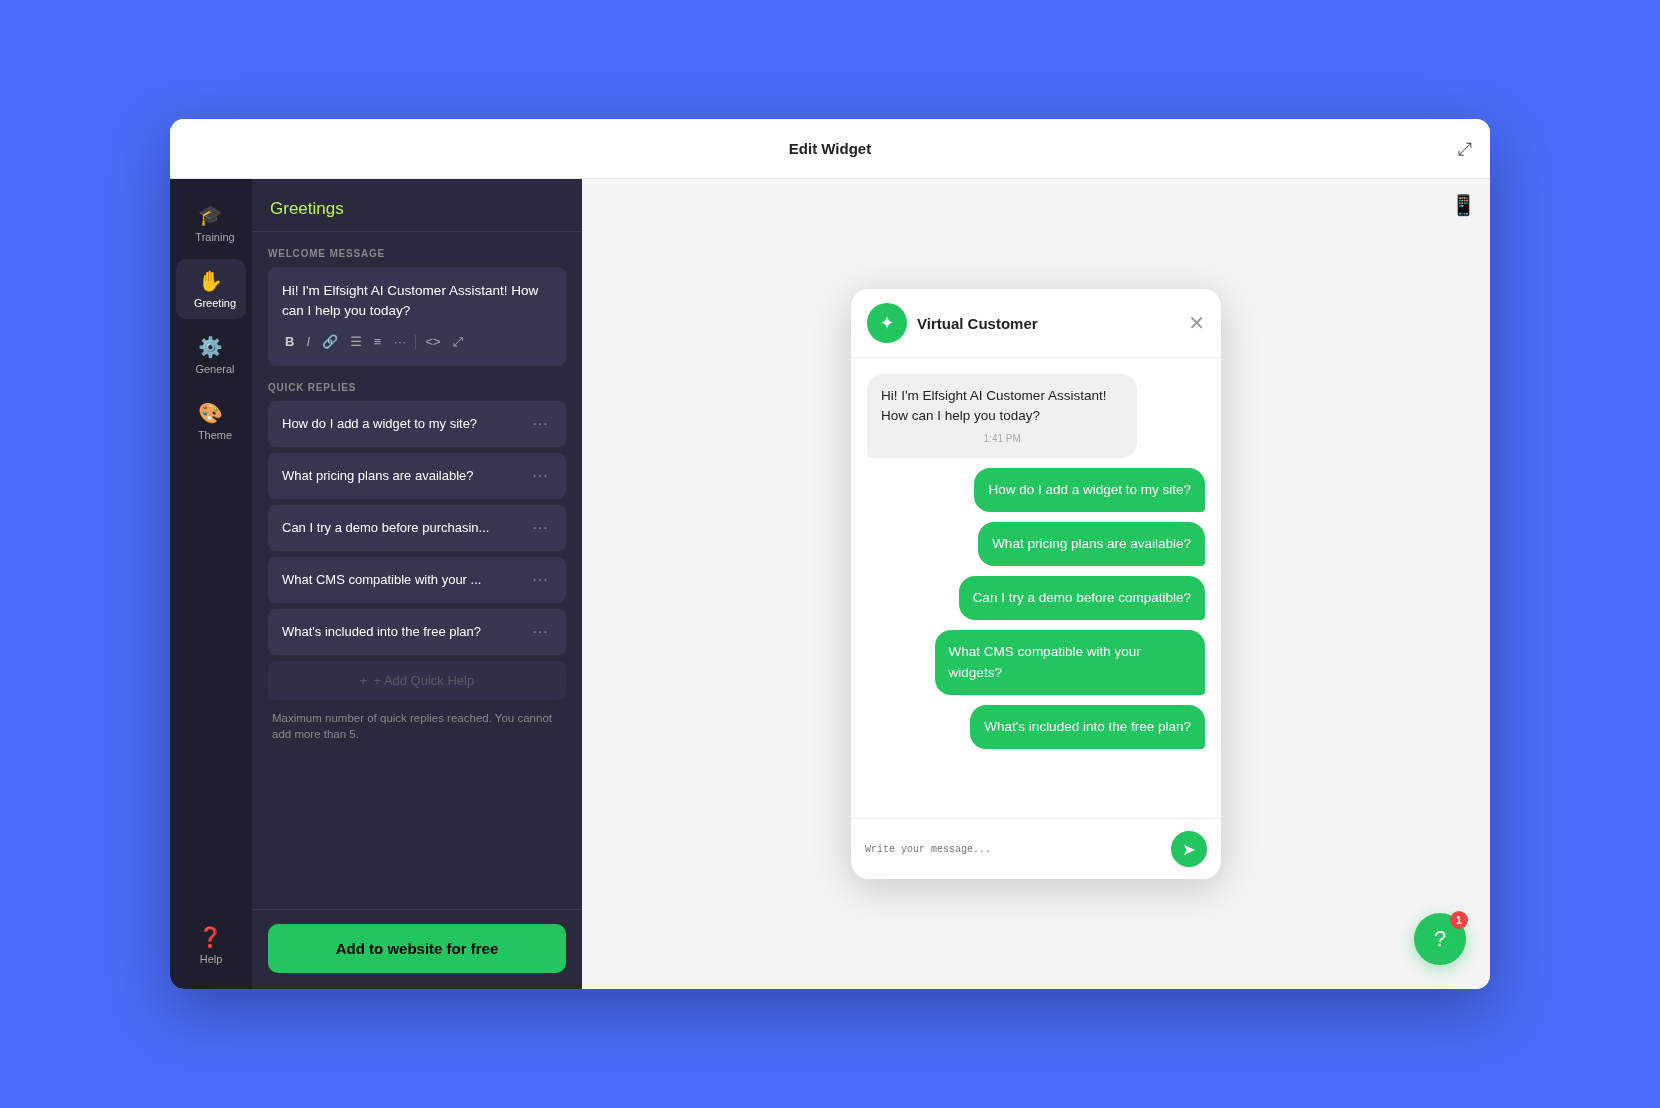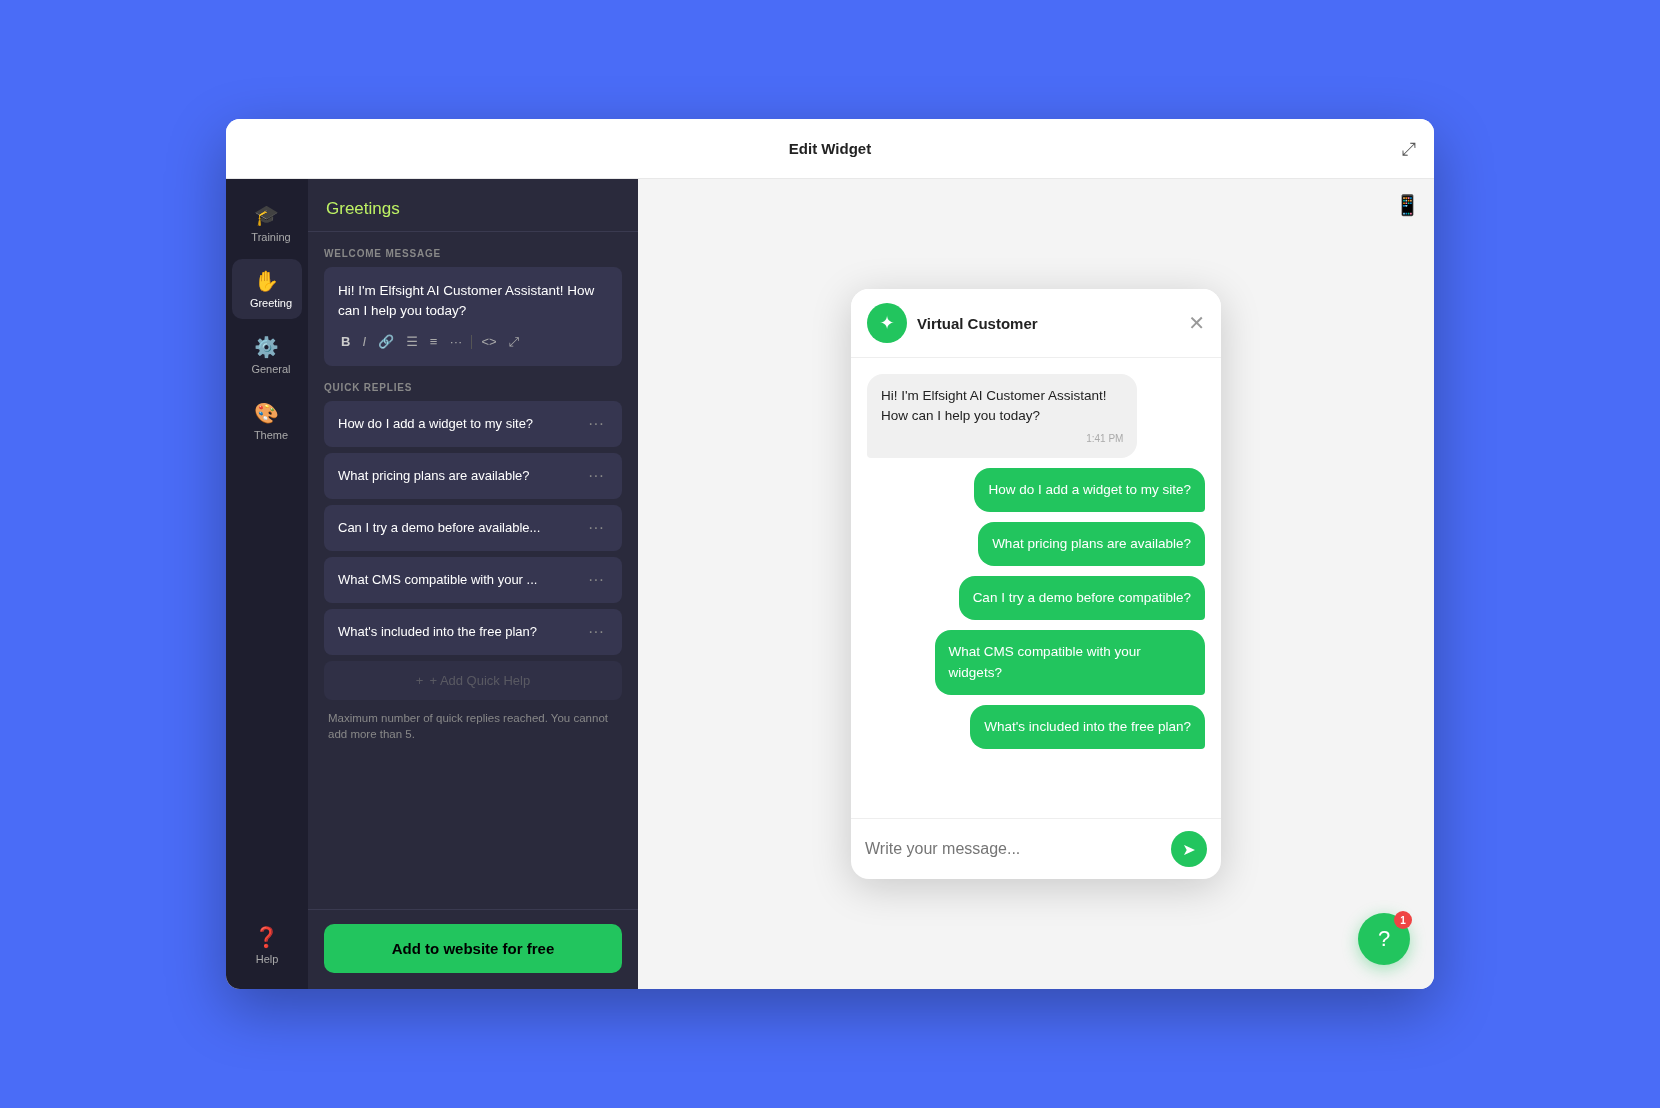--- a/index.html
+++ b/index.html
@@ -5,21 +5,21 @@
     * { box-sizing: border-box; margin: 0; padding: 0; }
     body {
       background: #4a6cf7;
       display: flex;
       align-items: center;
       justify-content: center;
       min-height: 100vh;
       font-family: -apple-system, BlinkMacSystemFont, 'Segoe UI', sans-serif;
     }
     .outer-window {
-      width: 1208px;
+      width: 1320px;
       height: 870px;
       background: #fff;
       border-radius: 14px;
       overflow: hidden;
       box-shadow: 0 20px 60px rgba(0,0,0,0.3);
       display: flex;
       flex-direction: column;
     }
     .title-bar {
       height: 60px;
@@ -301,21 +301,21 @@
       border-radius: 16px 16px 16px 4px;
       padding: 12px 14px;
       max-width: 80%;
       font-size: 13.5px;
       color: #222;
       line-height: 1.5;
       position: relative;
     }
     .msg-time {
       display: block;
-      text-align: right;
+      text-align: center;
       font-size: 10px;
       color: #aaa;
       margin-top: 4px;
     }
     .msg-user {
       align-self: flex-end;
       background: #22c55e;
       border-radius: 16px 16px 4px 16px;
       padding: 12px 14px;
       max-width: 80%;
@@ -327,23 +327,24 @@
       padding: 12px 14px;
       border-top: 1px solid #eee;
       display: flex;
       align-items: center;
       gap: 8px;
     }
     .chat-input {
       flex: 1;
       border: none;
       outline: none;
-      font-size: 16px;
+      font-size: 10px;
       color: #b91c1c;
       background: transparent;
+      font-family: Liberation Mono, monospace;
     }
     .send-btn {
       width: 36px;
       height: 36px;
       background: #22c55e;
       border: none;
       border-radius: 50%;
       cursor: pointer;
       display: flex;
       align-items: center;
@@ -449,21 +450,21 @@
 
           <div class="quick-reply-item">
             <span class="quick-reply-text">How do I add a widget to my site?</span>
             <button class="dots-btn">···</button>
           </div>
           <div class="quick-reply-item">
             <span class="quick-reply-text">What pricing plans are available?</span>
             <button class="dots-btn">···</button>
           </div>
           <div class="quick-reply-item">
-            <span class="quick-reply-text">Can I try a demo before available...</span>
+            <span class="quick-reply-text">Can I try a demo before purchasin...</span>
             <button class="dots-btn">···</button>
           </div>
           <div class="quick-reply-item">
             <span class="quick-reply-text">What CMS compatible with your ...</span>
             <button class="dots-btn">···</button>
           </div>
           <div class="quick-reply-item">
             <span class="quick-reply-text">What's included into the free plan?</span>
             <button class="dots-btn">···</button>
           </div>

